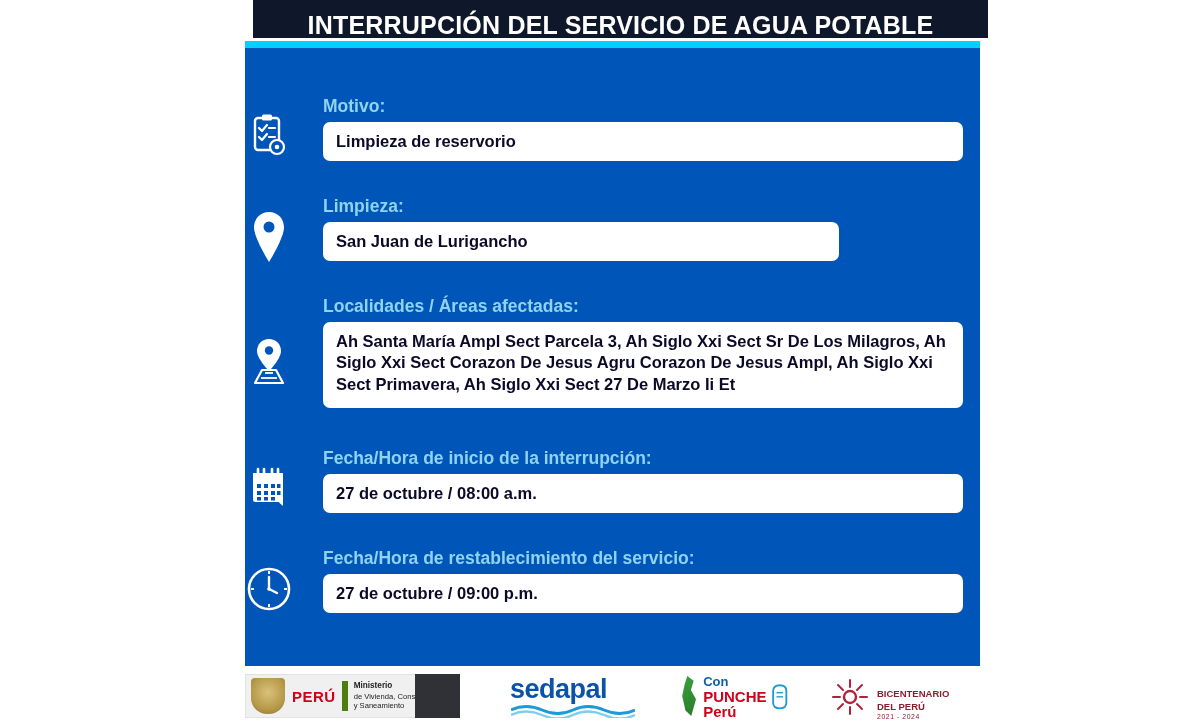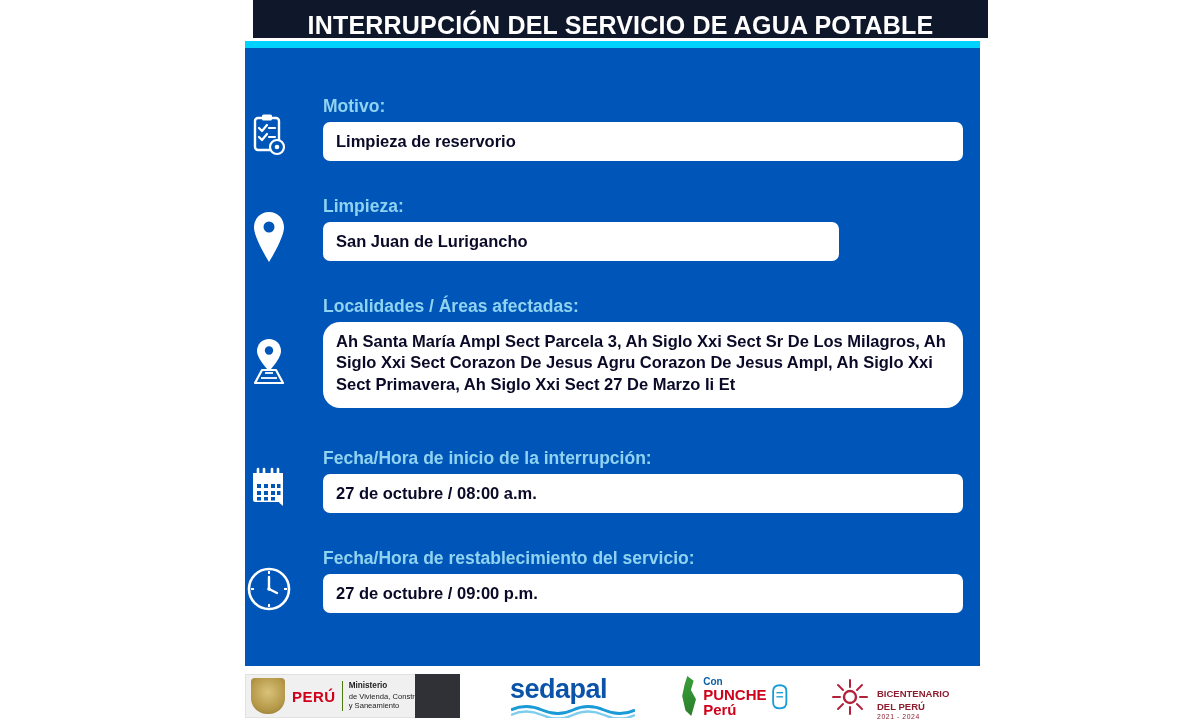--- a/index.html
+++ b/index.html
@@ -142,21 +142,21 @@
     color: #d0021b;
     font-weight: bold;
     font-size: 15px;
     margin: 0 6px 0 7px;
     letter-spacing: 0.5px;
   }
   .peru-text {
     color: #222222;
     font-size: 7.6px;
     line-height: 1.25;
-    border-left: 1px solid #4d7c0f;
+    border-left: 6px solid #4d7c0f;
     padding-left: 6px;
   }
   .peru-text b { font-size: 8.2px; }
   .peru-dark {
     width: 45px; height: 44px; background: #2f3136;
     position: absolute; right: 0; top: 0;
   }
 
   #logo-sedapal { left: 505px; top: 0px; width: 135px; height: 48px; align-items: flex-end; }
   .sedapal-word {
@@ -169,21 +169,21 @@
     position: absolute; left: 6px; top: 32px; width: 124px; height: 14px;
   }
 
   #logo-punche { left: 680px; top: 0; width: 110px; height: 48px; }
   .punche-map {
     width: 22px; height: 40px;
     background: linear-gradient(160deg, #3aa03a 0%, #2a7d2a 100%);
     clip-path: polygon(40% 0%, 75% 12%, 60% 35%, 88% 58%, 62% 100%, 30% 86%, 12% 50%, 25% 22%);
   }
   .punche-text { color: #d0021b; font-weight: bold; font-size: 15px; line-height: 1; }
-  .punche-small { color: #0b5fa5; font-size: 10px; font-weight: bold; }
+  .punche-small { color: #0b5fa5; font-size: 13px; font-weight: bold; }
 
   #logo-bicent { left: 830px; top: 2px; width: 140px; height: 46px; }
   .bicent-burst { width: 40px; height: 40px; position: relative; }
   .bicent-text { color: #8c1d2e; font-size: 9.5px; font-weight: bold; line-height: 1.3; margin-left: 7px; margin-top: 16px; }
   .bicent-text .sub { color: #8c1d2e; font-size: 6.8px; font-weight: normal; letter-spacing: 0.6px; }
 </style>
 </head>
 <body>
 
 <div class="poster">
@@ -227,21 +227,21 @@
       <svg width="40" height="50" viewBox="0 0 40 50">
         <path d="M20 2 C13 2 8 7.5 8 14 C8 22 20 34 20 34 C20 34 32 22 32 14 C32 7.5 27 2 20 2 Z" fill="#ffffff"></path>
         <circle cx="20" cy="13.5" r="4.2" fill="#0055b8"></circle>
         <path d="M6 46 L13 33 L27 33 L34 46 Z" fill="none" stroke="#ffffff" stroke-width="2.2" stroke-linejoin="round"></path>
         <line x1="12" y1="41" x2="28" y2="41" stroke="#ffffff" stroke-width="1.8"></line>
         <line x1="16" y1="36" x2="24" y2="36" stroke="#ffffff" stroke-width="1.8"></line>
       </svg>
     </div>
     <div class="field" id="f-local">
       <div class="field-label">Localidades / Áreas afectadas:</div>
-      <div class="field-box w3" style="min-height:86px;border-radius:17px;">Ah Santa María Ampl Sect Parcela 3, Ah Siglo Xxi Sect Sr De Los Milagros, Ah Siglo Xxi Sect Corazon De Jesus Agru Corazon De Jesus Ampl, Ah Siglo Xxi Sect Primavera, Ah  Siglo Xxi Sect 27 De Marzo Ii Et</div>
+      <div class="field-box w3" style="min-height:86px;">Ah Santa María Ampl Sect Parcela 3, Ah Siglo Xxi Sect Sr De Los Milagros, Ah Siglo Xxi Sect Corazon De Jesus Agru Corazon De Jesus Ampl, Ah Siglo Xxi Sect Primavera, Ah  Siglo Xxi Sect 27 De Marzo Ii Et</div>
     </div>
 
     <div class="icon-wrap" id="i-inicio">
       <svg width="40" height="44" viewBox="0 0 40 44">
         <rect x="4" y="7" width="30" height="29" rx="2.5" fill="#ffffff"></rect>
         <rect x="4" y="7" width="30" height="7" fill="#ffffff"></rect>
         <line x1="9" y1="3" x2="9" y2="9" stroke="#ffffff" stroke-width="2.6" stroke-linecap="round"></line>
         <line x1="15" y1="3" x2="15" y2="9" stroke="#ffffff" stroke-width="2.6" stroke-linecap="round"></line>
         <line x1="23" y1="3" x2="23" y2="9" stroke="#ffffff" stroke-width="2.6" stroke-linecap="round"></line>
         <line x1="29" y1="3" x2="29" y2="9" stroke="#ffffff" stroke-width="2.6" stroke-linecap="round"></line>

